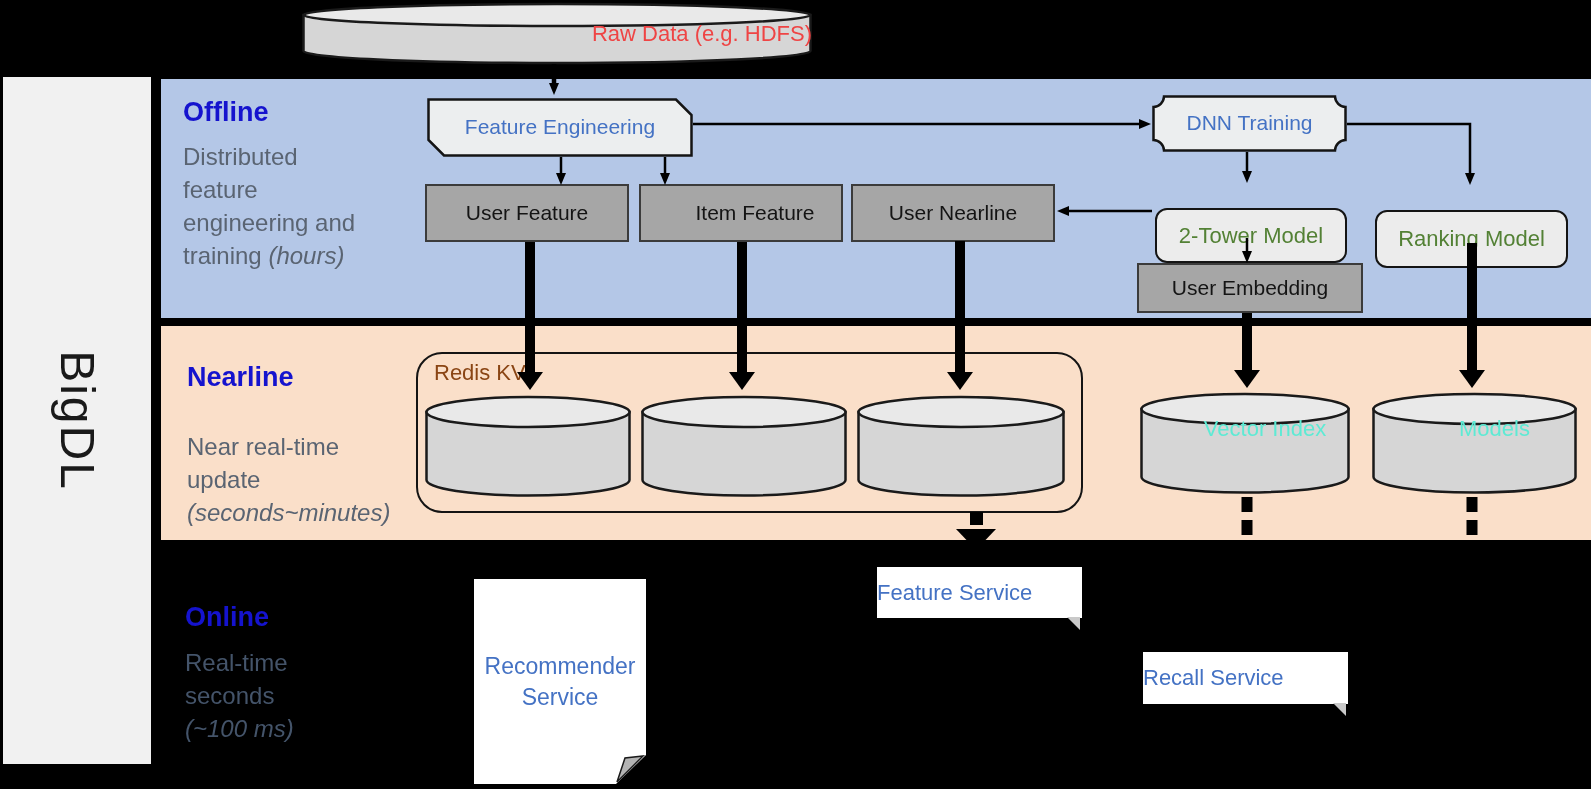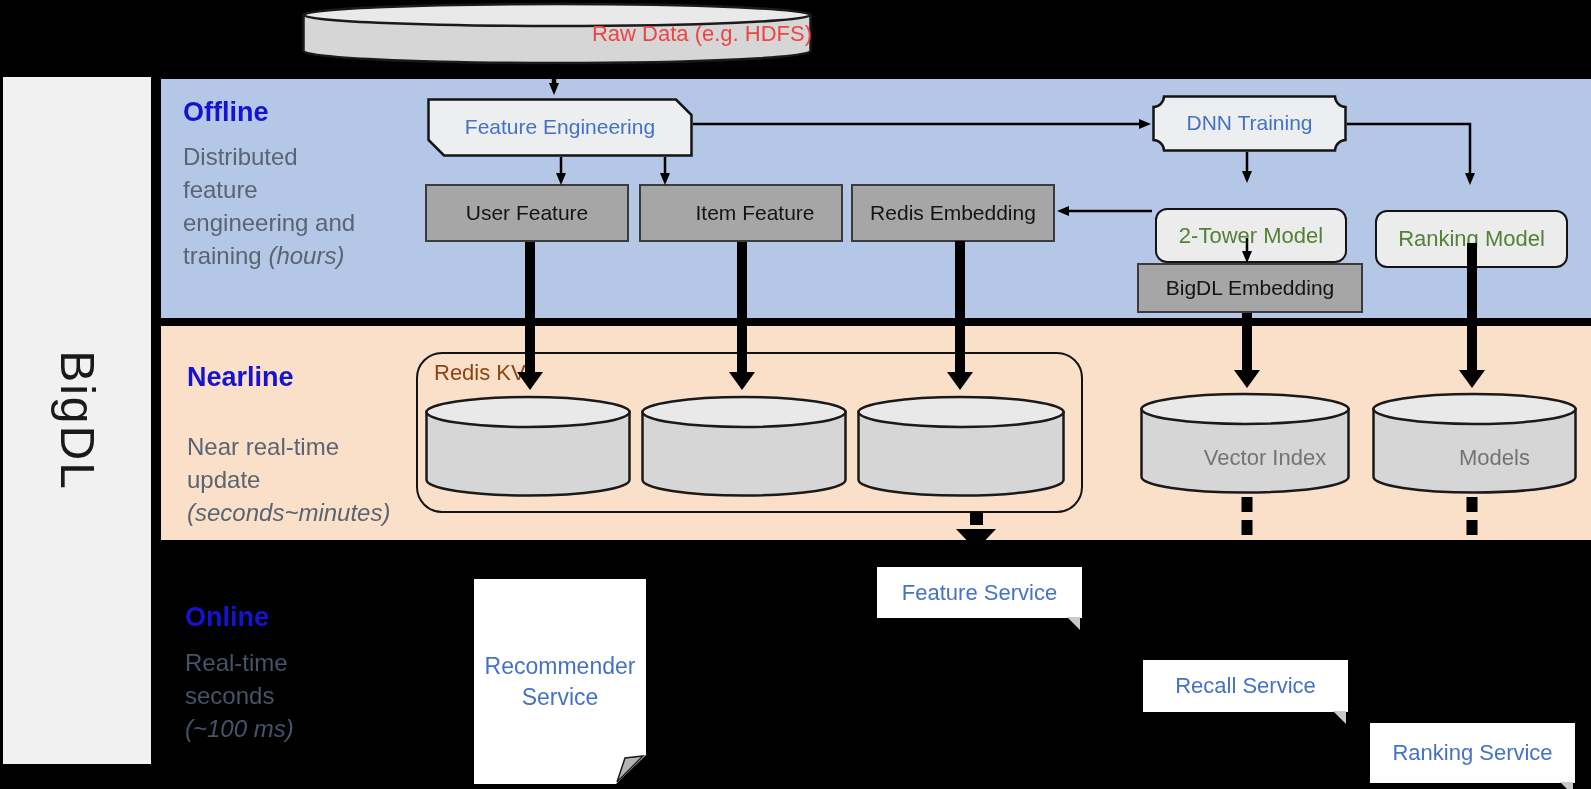--- a/index.html
+++ b/index.html
@@ -36,32 +36,32 @@
   .shape-label { color:#4472c4; font-size:21px; white-space:nowrap; }
 
   
   .redis-box { border:2.6px solid #141414; border-radius:26px; box-sizing:border-box; }
   .redis-label { color:#8a4514; font-size:22px; font-weight:500; white-space:nowrap; }
 
   
   .cyl { }
   .cyl svg { display:block; }
   .cyl-label {
-    position:absolute; left:0; right:0; top:53px; text-align:center;
-    color:#737373; font-size:22px;padding-left:40px;
+    position:absolute; left:0; right:0; top:24px; text-align:center;
+    color:#5eead4; font-size:22px;padding-left:40px;
   }
   .raw-label {
     position:absolute; left:0; right:0; top:19px; text-align:right;
     color:#ef4444; font-size:22px;
   }
 
   
   .svc {
     background:#fff; color:#4472c4; font-size:22px;
-    display:flex; align-items:center; justify-content:center;
+    display:flex; align-items:center; justify-content:flex-start;
   }
   .svc::after {
     content:""; position:absolute; right:2px; bottom:-12px;
     width:0; height:0;
     border-top:13px solid #c9c9c9; border-left:13px solid transparent;
   }
 
   .edges { left:0; top:0; pointer-events:none; }
 </style>
 </head>
@@ -116,24 +116,24 @@
     <div class="abs shape-label" style="left:0; right:0; top:16px; text-align:center;">DNN Training</div>
   </div>
 
   <div class="abs node graybox" style="left:425px; top:184px; width:204px; height:58px;">
     <span>User Feature</span>
   </div>
   <div class="abs node graybox" style="left:639px; top:184px; width:204px; height:58px;padding-left:28px;">
     <span>Item Feature</span>
   </div>
   <div class="abs node graybox" style="left:851px; top:184px; width:204px; height:58px;">
-    <span>Redis Embedding</span>
+    <span>User Nearline</span>
   </div>
   <div class="abs node graybox" style="left:1137px; top:263px; width:226px; height:50px;">
-    <span>BigDL Embedding</span>
+    <span>User Embedding</span>
   </div>
 
   <div class="abs node roundbox" style="left:1155px; top:183px; width:192px; height:55px;">
     <span>2-Tower Model</span>
   </div>
   <div class="abs node roundbox" style="left:1375px; top:185px; width:193px; height:58px;text-align:center;">
     <span>Ranking Model</span>
   </div>
 
   <div class="abs redis-box" style="left:416px; top:352px; width:667px; height:161px;"></div>
@@ -177,25 +177,22 @@
     <svg width="172" height="205" viewBox="0 0 172 205">
       <path d="M0,0 H172 V176 L142,205 H0 Z" fill="#ffffff"></path>
       <path d="M169,177 L143,203 L151,179 Z" fill="#b3b3b3" stroke="#1a1a1a" stroke-width="1.5"></path>
     </svg>
     <div class="doc-label abs" style="left:0; right:0; top:72px; text-align:center; color:#4472c4; font-size:23px; line-height:31px;">Recommender Service</div>
   </div>
 
   <div class="abs node svc" style="left:877px; top:567px; width:205px; height:51px;">
     <span>Feature Service</span>
   </div>
-  <div class="abs node svc" style="left:1143px; top:652px; width:205px; height:52px;margin-top:8px;">
+  <div class="abs node svc" style="left:1143px; top:652px; width:205px; height:52px;">
     <span>Recall Service</span>
-  </div>
-  <div class="abs node svc" style="left:1370px; top:723px; width:205px; height:60px;">
-    <span>Ranking Service</span>
   </div>
 
   <svg class="abs edges" width="1591" height="789" viewBox="0 0 1591 789">
     <defs>
       <marker id="ah" markerUnits="userSpaceOnUse" markerWidth="14" markerHeight="12" refX="1" refY="5" orient="auto">
         <path d="M0,0 L12,5 L0,10 Z" fill="#000"></path>
       </marker>
       <marker id="ahBig" markerUnits="userSpaceOnUse" markerWidth="20" markerHeight="26" refX="2" refY="13" orient="auto">
         <path d="M0,0 L18,13 L0,26 Z" fill="#000"></path>
       </marker>

